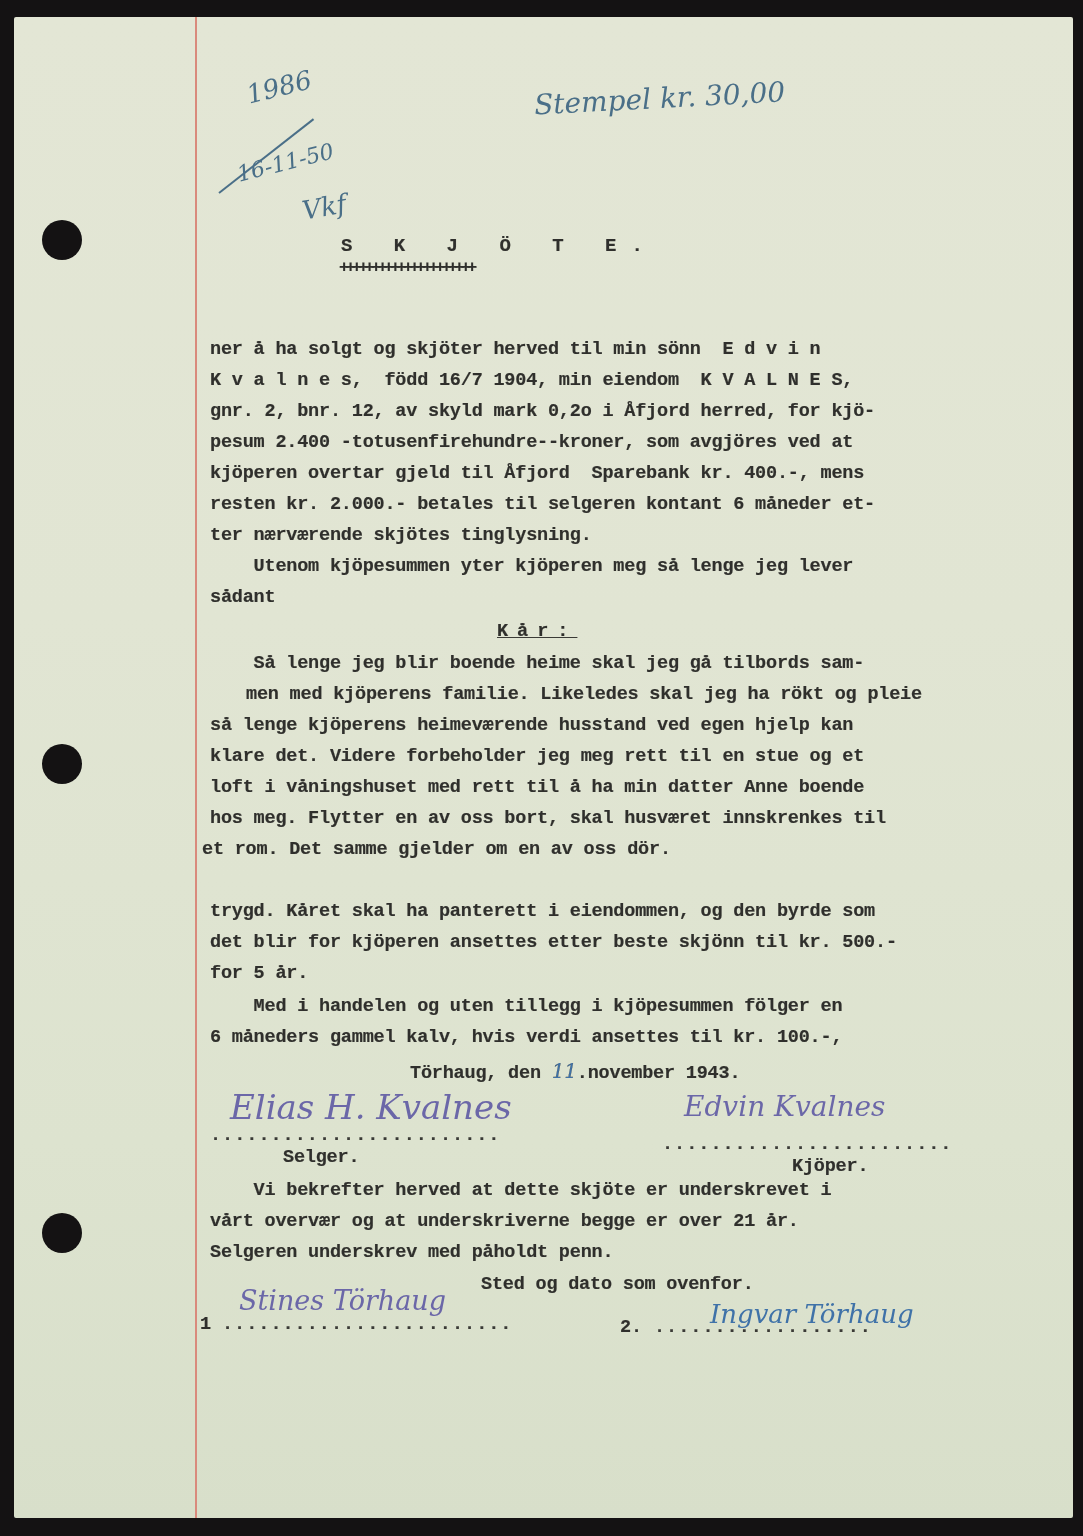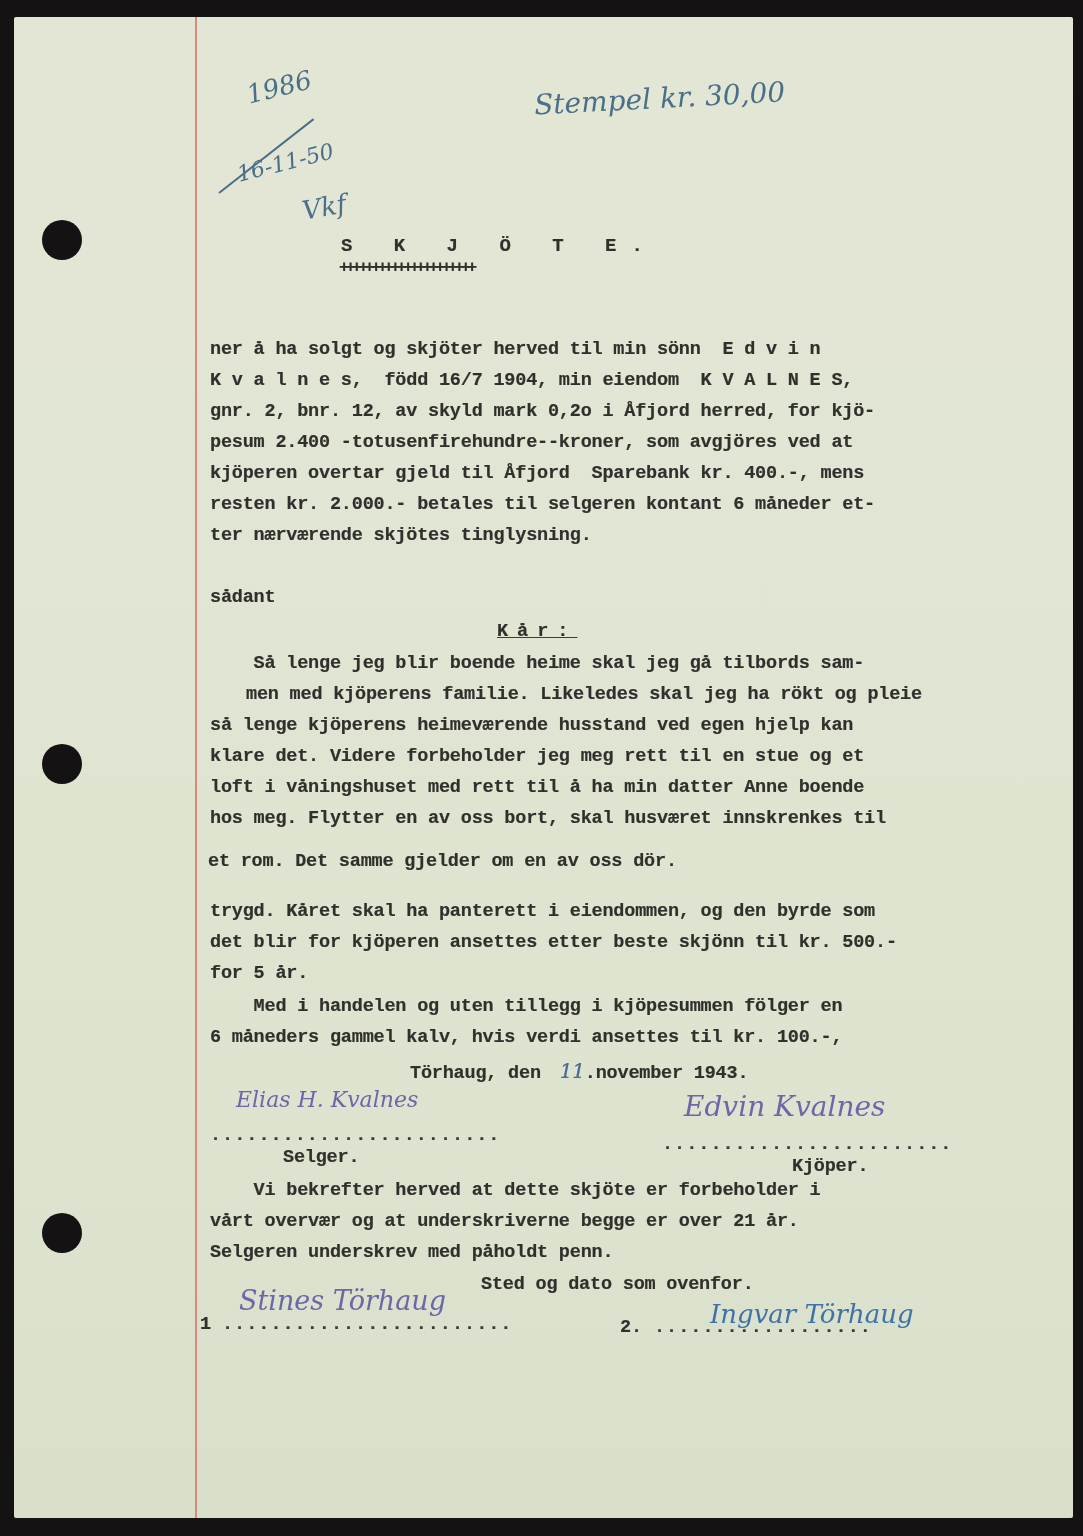--- a/index.html
+++ b/index.html
@@ -45,47 +45,48 @@
   <div class="tw title" style="left:327px;top:218px;">S K J Ö T E.</div>
   <div class="tw plus" style="left:325px;top:241px;">+++++++++++++++++++++</div>
 
   <div class="tw" style="left:196px;top:322px;">ner å ha solgt og skjöter herved til min sönn  E d v i n</div>
   <div class="tw" style="left:196px;top:353px;">K v a l n e s,  född 16/7 1904, min eiendom  K V A L N E S,</div>
   <div class="tw" style="left:196px;top:384px;">gnr. 2, bnr. 12, av skyld mark 0,2o i Åfjord herred, for kjö-</div>
   <div class="tw" style="left:196px;top:415px;">pesum 2.400 -totusenfirehundre--kroner, som avgjöres ved at</div>
   <div class="tw" style="left:196px;top:446px;">kjöperen overtar gjeld til Åfjord  Sparebank kr. 400.-, mens</div>
   <div class="tw" style="left:196px;top:477px;">resten kr. 2.000.- betales til selgeren kontant 6 måneder et-</div>
   <div class="tw" style="left:196px;top:508px;">ter nærværende skjötes tinglysning.</div>
+  <div class="tw" style="left:196px;top:539px;">    Utenom kjöpesummen yter kjöperen meg så lenge jeg lever</div>
   <div class="tw" style="left:196px;top:570px;">sådant</div>
 
   <div class="tw kar" style="left:483px;top:604px;">Kår:</div>
   <div class="tw" style="left:196px;top:636px;">    Så lenge jeg blir boende heime skal jeg gå tilbords sam-</div>
   <div class="tw" style="left:196px;top:667px;margin-left:36px;">men med kjöperens familie. Likeledes skal jeg ha rökt og pleie</div>
   <div class="tw" style="left:196px;top:698px;">så lenge kjöperens heimeværende husstand ved egen hjelp kan</div>
   <div class="tw" style="left:196px;top:729px;">klare det. Videre forbeholder jeg meg rett til en stue og et</div>
   <div class="tw" style="left:196px;top:760px;">loft i våningshuset med rett til å ha min datter Anne boende</div>
   <div class="tw" style="left:196px;top:791px;">hos meg. Flytter en av oss bort, skal husværet innskrenkes til</div>
-  <div class="tw" style="left:194px;top:822px;margin-top:12px;">et rom. Det samme gjelder om en av oss dör.</div>
+  <div class="tw" style="left:188px;top:822px;">et rom. Det samme gjelder om en av oss dör.</div>
   <div class="tw" style="left:196px;top:884px;">trygd. Kåret skal ha panterett i eiendommen, og den byrde som</div>
   <div class="tw" style="left:196px;top:915px;">det blir for kjöperen ansettes etter beste skjönn til kr. 500.-</div>
   <div class="tw" style="left:196px;top:946px;">for 5 år.</div>
   <div class="tw" style="left:196px;top:979px;">    Med i handelen og uten tillegg i kjöpesummen fölger en</div>
   <div class="tw" style="left:196px;top:1010px;">6 måneders gammel kalv, hvis verdi ansettes til kr. 100.-,</div>
 
-  <div class="tw" style="left:396px;top:1042px;"><span>Törhaug, den </span><span class="hand blue" style="position:static;font-size:20px;font-weight:normal;margin-left:8px;">11</span><span>.november 1943.</span></div>
+  <div class="tw" style="left:396px;top:1042px;"><span>Törhaug, den </span><span class="hand blue" style="position:static;font-size:20px;font-weight:normal;">11</span><span>.november 1943.</span></div>
 
-  <div class="hand purple" style="left:222px;top:1070px;font-size:22px;">Elias H. Kvalnes</div>
+  <div class="hand purple" style="left:216px;top:1070px;font-size:34px;">Elias H. Kvalnes</div>
   <div class="tw dots" style="left:196px;top:1108px;">........................</div>
   <div class="tw" style="left:269px;top:1130px;font-family:Liberation Mono, monospace;">Selger.</div>
 
   <div class="hand purple" style="left:670px;top:1073px;font-size:28px;">Edvin Kvalnes</div>
   <div class="tw dots" style="left:648px;top:1117px;">........................</div>
   <div class="tw" style="left:778px;top:1139px;">Kjöper.</div>
 
-  <div class="tw" style="left:196px;top:1163px;">    Vi bekrefter herved at dette skjöte er forbeholder i</div>
+  <div class="tw" style="left:196px;top:1163px;">    Vi bekrefter herved at dette skjöte er underskrevet i</div>
   <div class="tw" style="left:196px;top:1194px;">vårt overvær og at underskriverne begge er over 21 år.</div>
   <div class="tw" style="left:196px;top:1225px;">Selgeren underskrev med påholdt penn.</div>
   <div class="tw" style="left:467px;top:1257px;">Sted og dato som ovenfor.</div>
 
   <div class="tw" style="left:186px;top:1297px;">1</div>
   <div class="tw dots" style="left:208px;top:1297px;">........................</div>
   <div class="hand purple" style="left:225px;top:1268px;font-size:27px;text-align:center;">Stines Törhaug</div>
 
   <div class="tw" style="left:606px;top:1300px;">2.</div>
   <div class="tw dots" style="left:640px;top:1300px;">..................</div>

